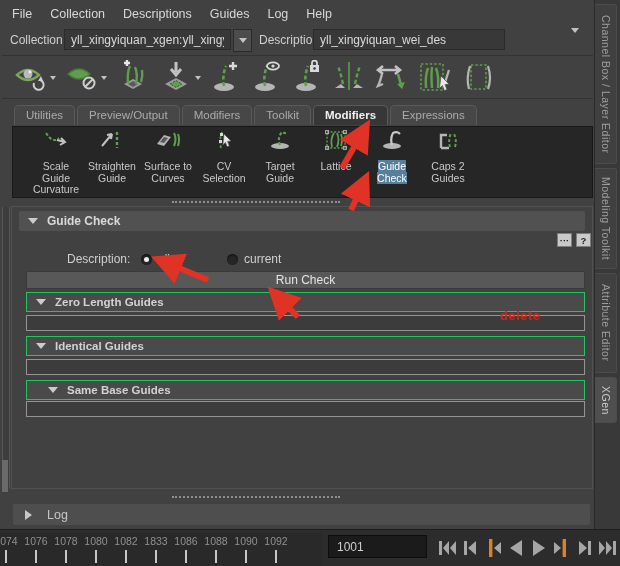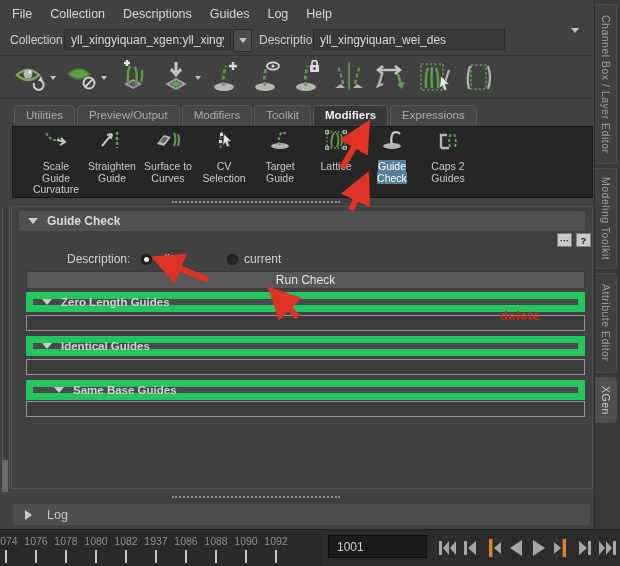--- a/index.html
+++ b/index.html
@@ -47,21 +47,21 @@
   .lthumb{left:2px;top:460px;width:6px;height:32px;background:#6a6a6a;}
   .sechdr{background:#515151;border-radius:2px;display:flex;align-items:center;gap:9px;
           padding-left:9px;box-sizing:border-box;}
   .sechdr .t{color:#dadada;font-size:12px;font-weight:bold;}
   .minibtn{width:15px;height:14px;background:#c9c9c9;border:1px solid #7e7e7e;color:#1c1c1c;
            font-size:9.5px;line-height:13px;text-align:center;font-weight:bold;box-sizing:border-box;}
   .radio{width:11px;height:11px;border-radius:50%;background:#262626;box-shadow:inset 0 1px 2px #101010;}
   .radio.sel::after{content:"";display:block;width:5px;height:5px;border-radius:50%;background:#ededed;margin:3px;}
   .runbtn{background:#585858;border:1px solid #3a3a3a;color:#e4e4e4;font-size:12px;
           text-align:center;line-height:17px;box-sizing:border-box;}
-  .subhdr{left:26px;width:559px;height:20px;background:#4a4a4a;border:7px solid #22c55e;
+  .subhdr{left:26px;width:559px;height:20px;background:#4a4a4a;border:1px solid #22c55e;
           display:flex;align-items:center;gap:9px;padding-left:9px;box-sizing:border-box;}
   .subhdr .t{color:#d2d2d2;font-size:11.5px;font-weight:bold;}
   .subfield{left:26px;width:559px;height:16px;background:#3c3c3c;border:1px solid #949494;box-sizing:border-box;}
   .tri-exp{width:0;height:0;border:5px solid transparent;border-top:6px solid #cccccc;margin-top:5px;}
   .delete-note{color:#d02818;font-size:13px;font-weight:bold;letter-spacing:0.5px;}
   
   .logbar{left:13px;top:504px;width:577px;height:21px;background:#4e4e4e;border-radius:2px;
           display:flex;align-items:center;gap:10px;padding-left:10px;box-sizing:border-box;}
   .logbar .t{color:#c6c6c6;font-size:12.5px;}
   
@@ -332,21 +332,21 @@
     <span class="t">Log</span>
   </div>
 
   <div class="abs timeline">
     <div class="ruler">
       <span class="tick-lbl" style="left:-9px">1074</span>
       <span class="tick-lbl" style="left:21px">1076</span>
       <span class="tick-lbl" style="left:51px">1078</span>
       <span class="tick-lbl" style="left:81px">1080</span>
       <span class="tick-lbl" style="left:111px">1082</span>
-      <span class="tick-lbl" style="left:141px">1937</span>
+      <span class="tick-lbl" style="left:141px">1833</span>
       <span class="tick-lbl" style="left:171px">1086</span>
       <span class="tick-lbl" style="left:201px">1088</span>
       <span class="tick-lbl" style="left:231px">1090</span>
       <span class="tick-lbl" style="left:261px">1092</span>
       <span class="tick" style="left:5px"></span>
         <span class="tick" style="left:35px"></span>
       <span class="tick" style="left:65px"></span>
         <span class="tick" style="left:95px"></span>
       <span class="tick" style="left:125px"></span>
         <span class="tick" style="left:155px"></span>

